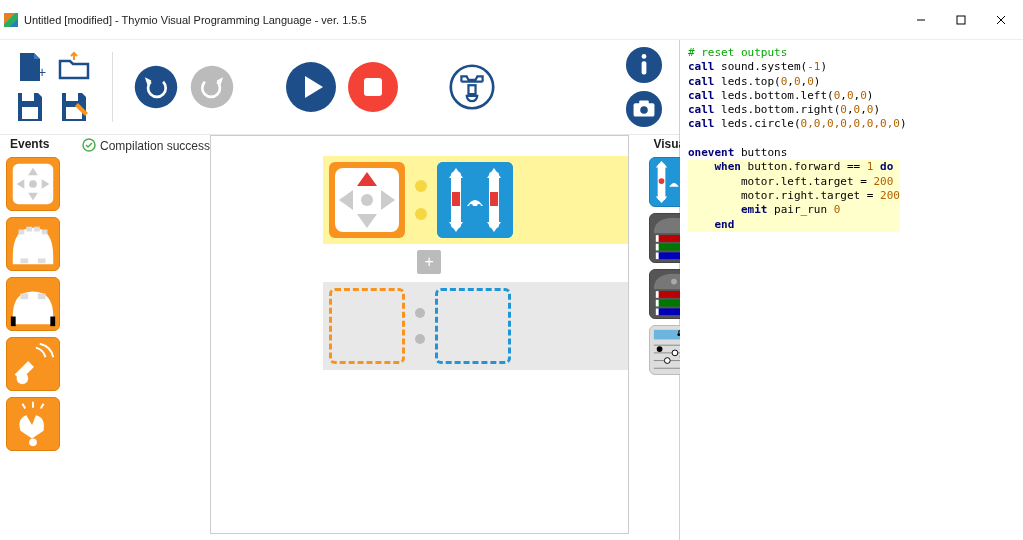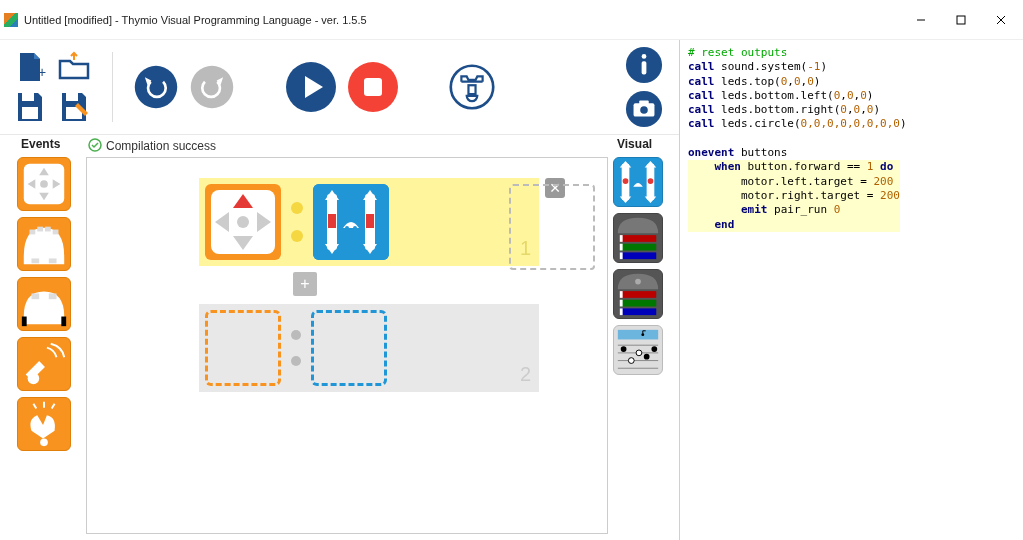--- a/index.html
+++ b/index.html
@@ -58,27 +58,26 @@
     .circ-btn.big { width:52px; height:52px; }
     .circ-btn svg { width:100%; height:100%; }
     .tb-right-col { display:flex; flex-direction:column; gap:6px; margin-left:auto; margin-right:4px;}
     .tb-right-col .circ-btn { width:38px; height:38px; }
 
     
     .content {
       flex:1;
       display:flex;
       padding: 0 6px 6px 6px;
-      gap: 5px;
-      margin-left: 11px;
+      gap: 20px;
     }
     .col-label { font-size:12px; font-weight:bold; color:#222; margin: 2px 0 4px 4px; }
     .events-col { width: 64px; display:flex; flex-direction:column; }
     .actions-col { width: 60px; display:flex; flex-direction:column; }
-    .center-col { flex:1; display:flex; flex-direction:column; }
+    .center-col { flex:1; display:flex; flex-direction:row; }
     .status-row { display:flex; align-items:center; gap:4px; height:22px; padding-left:2px; color:#333; font-size:12px;}
     .status-row .ok { color:#4caf50; }
     .canvas { flex:1; border:1px solid #ccc; position:relative; background:#fff; padding:20px 12px; overflow:auto;}
 
     
     .palette { display:flex; flex-direction:column; gap:6px; padding-top:2px;}
     .tile { width:54px; height:54px; border-radius:6px; display:flex; align-items:center; justify-content:center; cursor:grab; }
     .tile.orange { background:#f7931e; border:1px solid #e07f0a; }
     .tile.blue { background:#2196d6; border:1px solid #1a7db5; }
     .tile.dark { background:#555; border:1px solid #444; }

